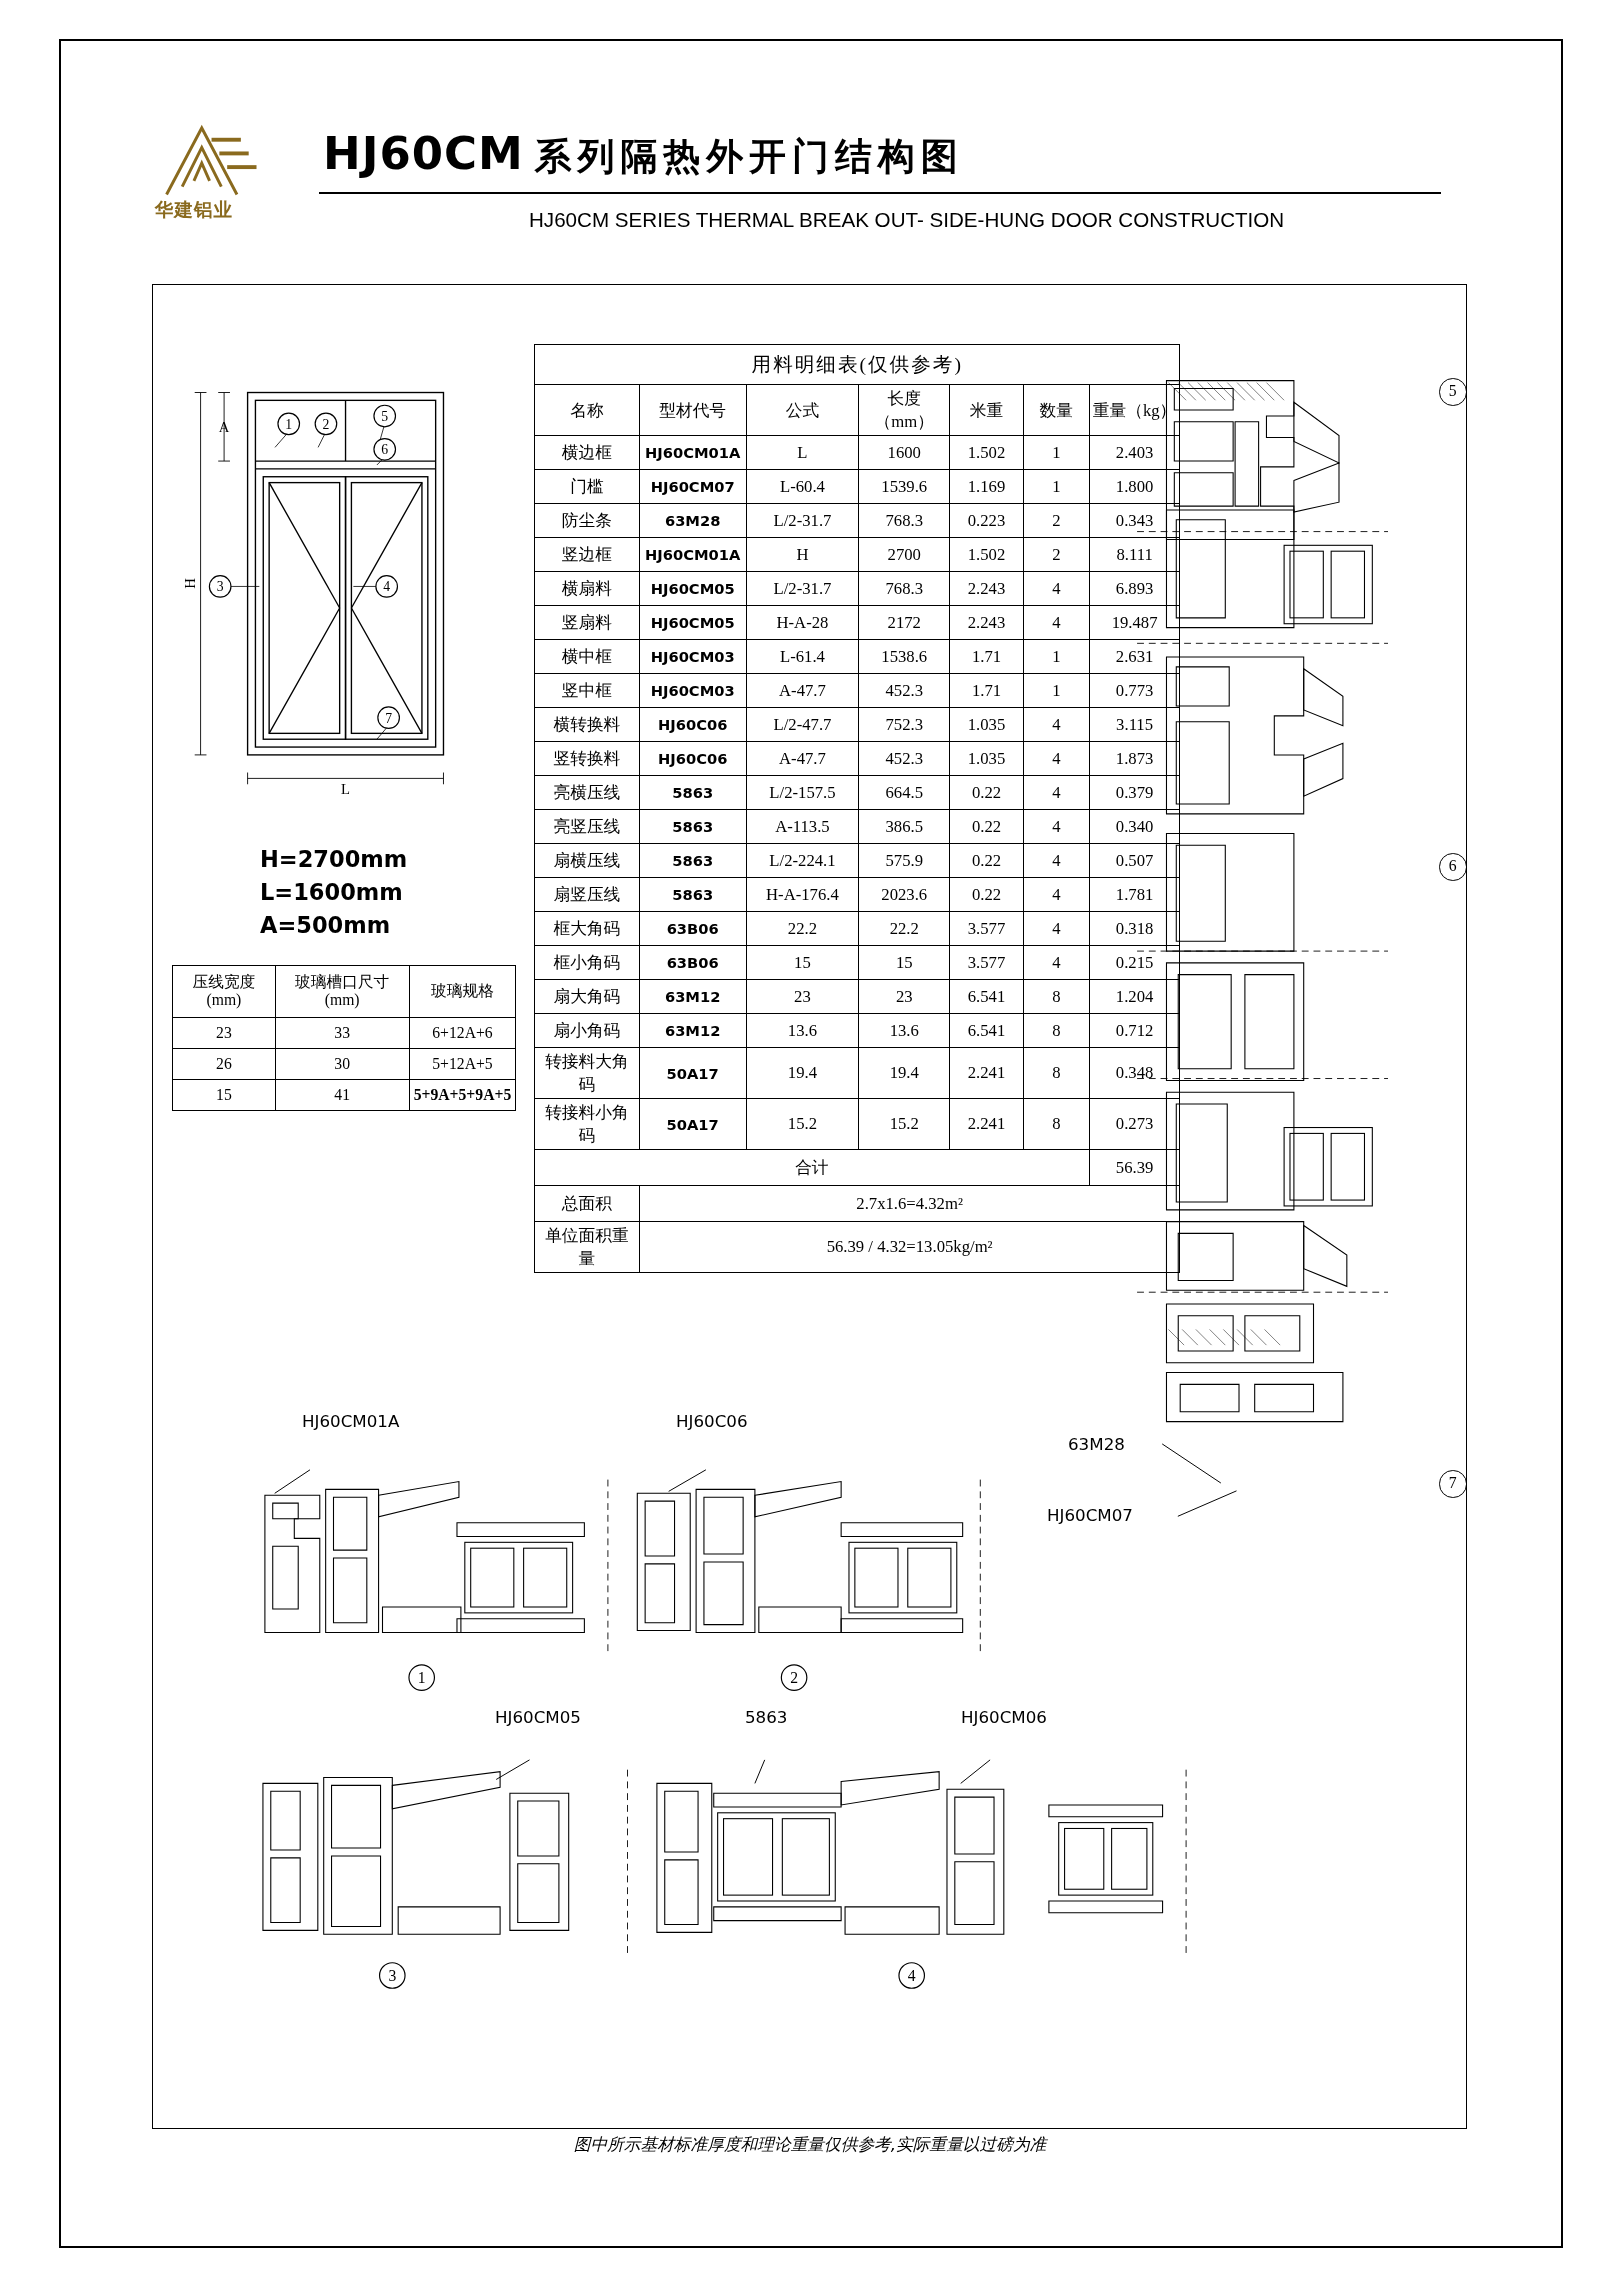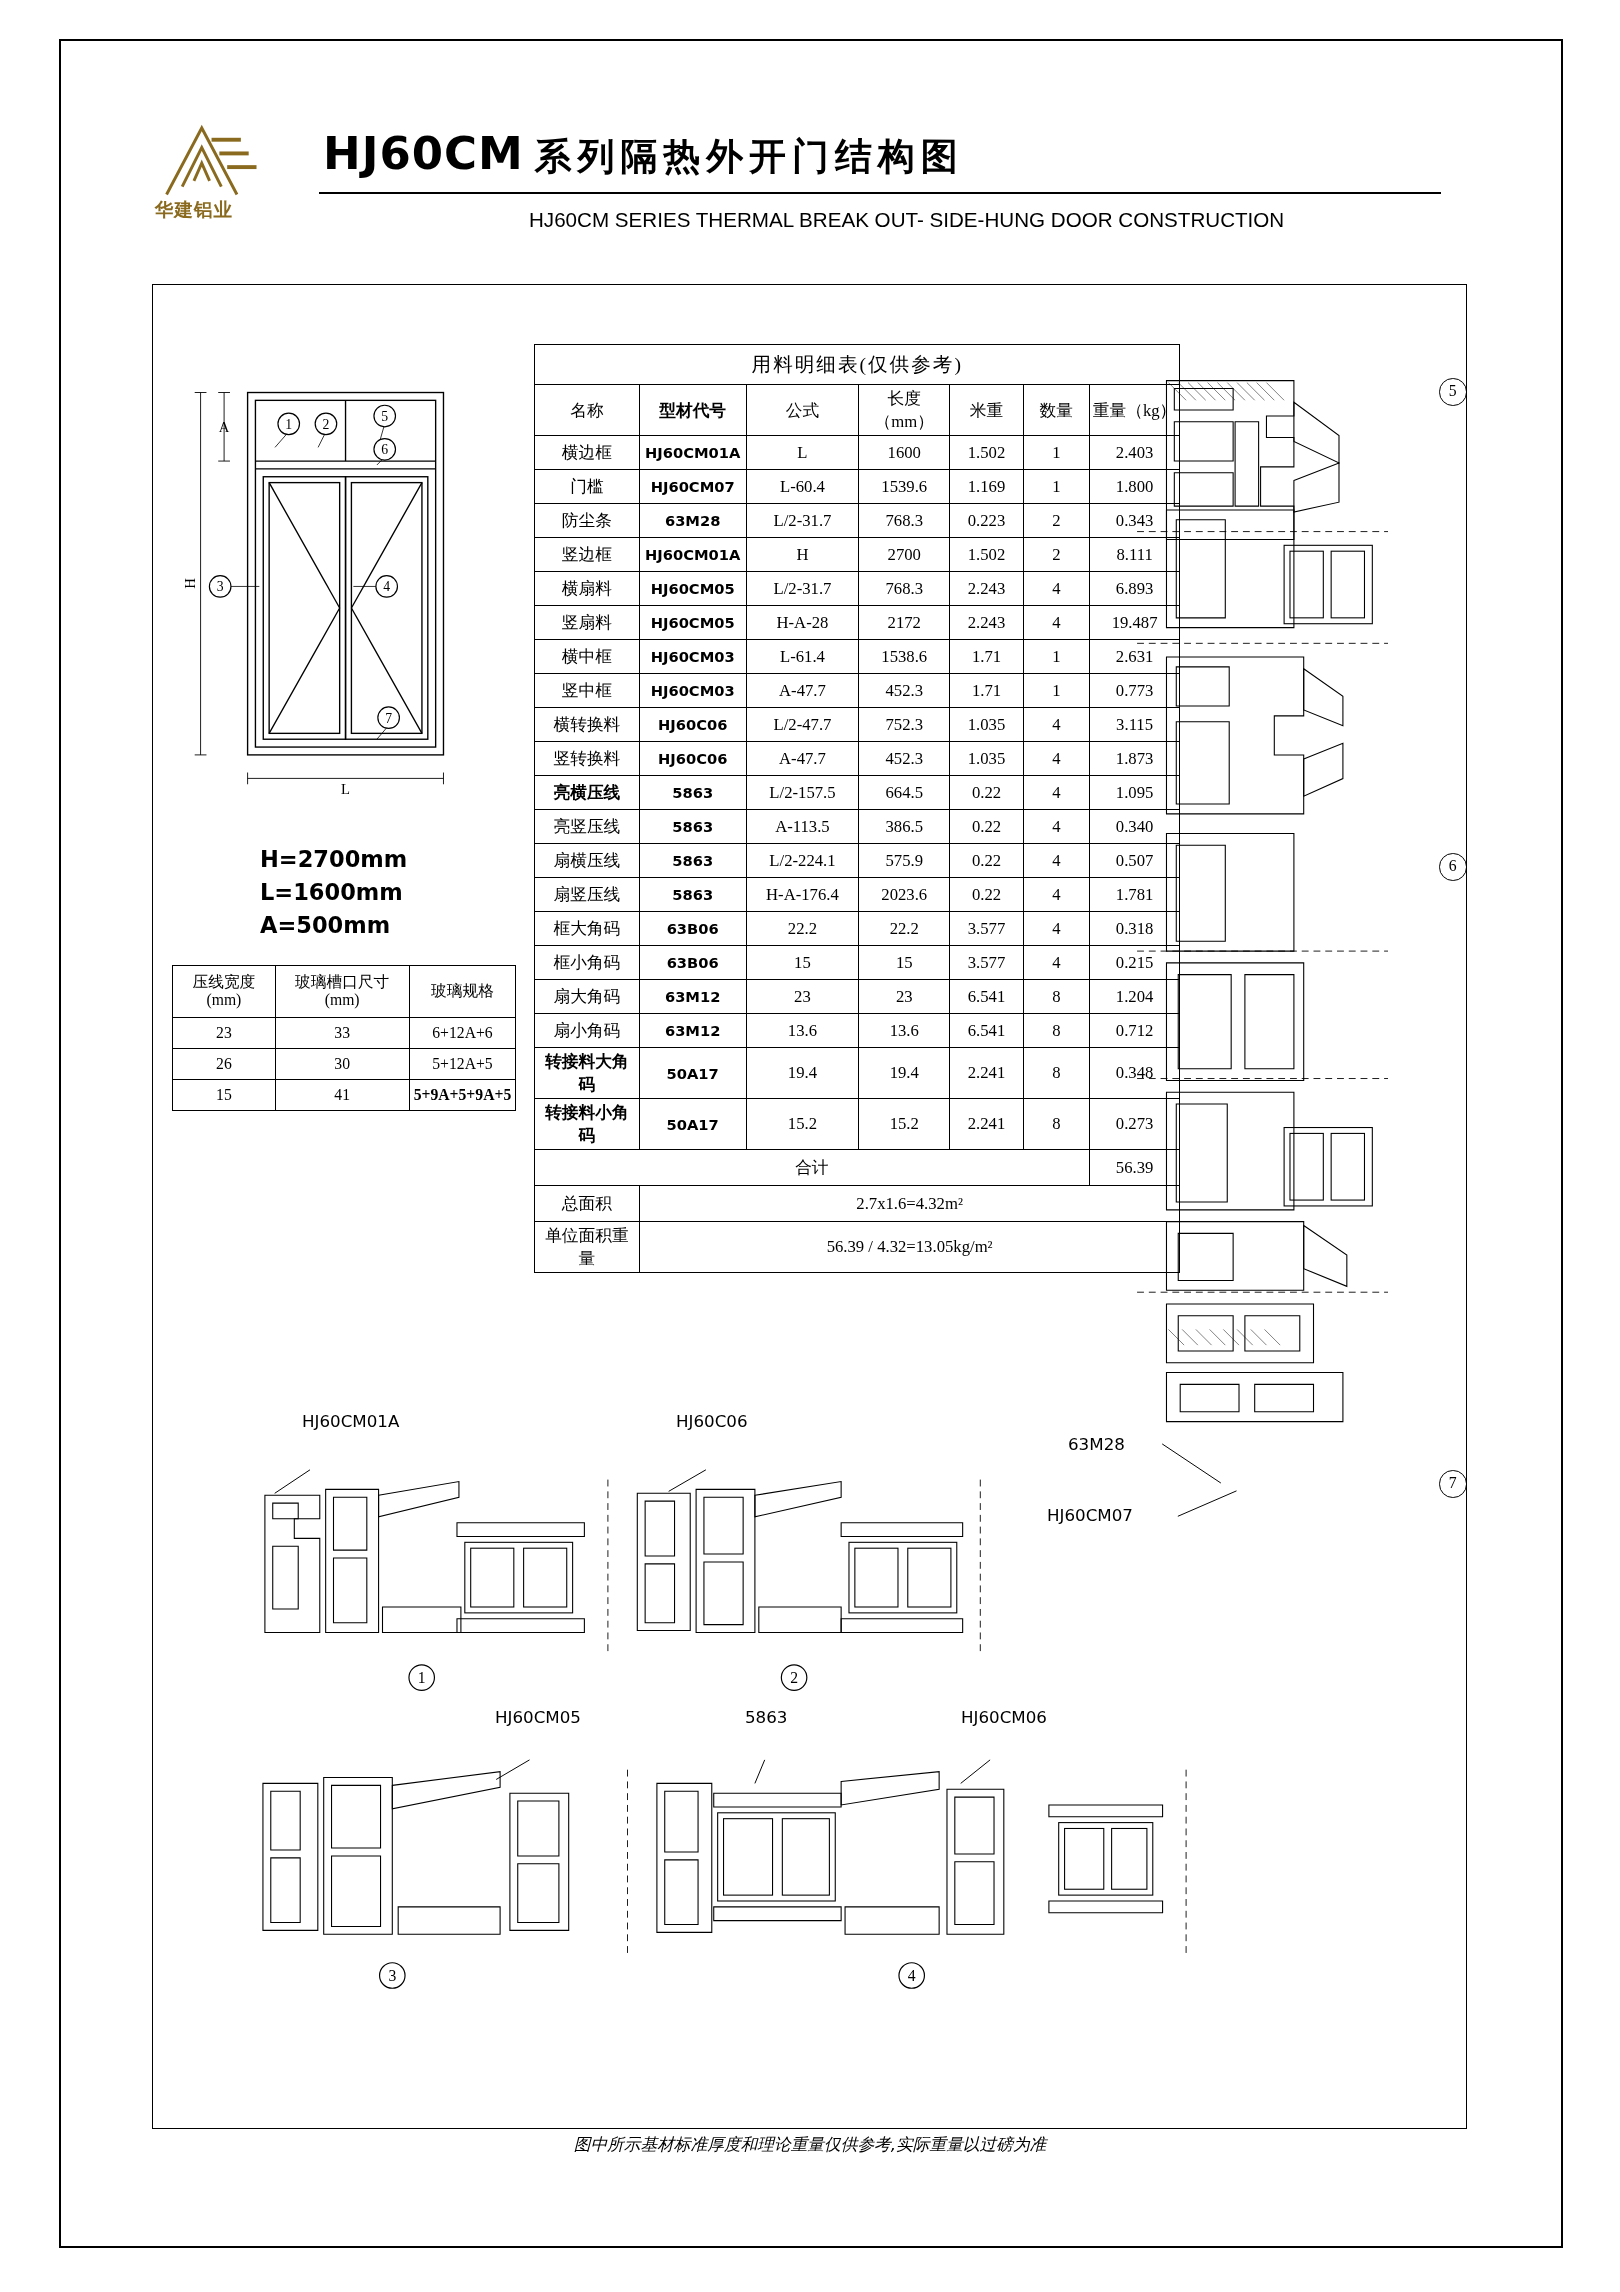--- a/index.html
+++ b/index.html
@@ -41,21 +41,21 @@
   .bom .title-row td{font-size:19.6px;height:35px;letter-spacing:2px;}
   .bom .hdr td{font-size:16.7px;}
   .bom .c-name{width:98px;}
   .bom .c-code{width:100px;}
   .bom .c-formula{width:106px;}
   .bom .c-len{width:84px;}
   .bom .c-mw{width:67px;}
   .bom .c-qty{width:59px;}
   .bom .c-wt{width:84px;}
   .bom .code{font-family:"DejaVu Sans",sans-serif;font-weight:bold;font-size:14.7px;}
-  .bom .bold{font-weight:bold;}
+  .bom .bold{font-weight:normal;}
   .bom .num{font-family:"Liberation Serif",serif;font-size:16.7px;}
   .bom .sum-row td{height:31px;}
 
   
   .sec-col{position:absolute;left:1137px;top:363px;width:255px;height:1137px;}
   .sec-col svg{display:block;}
   .marker{position:absolute;font-family:"Liberation Serif",serif;font-size:17.6px;}
   .circnum{display:inline-block;width:25.5px;height:25.5px;border:1.3px solid #000;border-radius:50%;text-align:center;line-height:24.5px;font-size:15.7px;}
 
   .labelbox{position:absolute;font-family:"DejaVu Sans",sans-serif;font-size:16.7px;white-space:nowrap;}
@@ -302,21 +302,21 @@
           <td class="c-qty num">4</td>
           <td class="c-wt num">1.873</td>
         </tr>
         <tr>
           <td class="c-name bold">亮横压线</td>
           <td class="c-code code">5863</td>
           <td class="c-formula num">L/2-157.5</td>
           <td class="c-len num">664.5</td>
           <td class="c-mw num">0.22</td>
           <td class="c-qty num">4</td>
-          <td class="c-wt num">1.095</td>
+          <td class="c-wt num">0.379</td>
         </tr>
         <tr>
           <td class="c-name">亮竖压线</td>
           <td class="c-code code">5863</td>
           <td class="c-formula num">A-113.5</td>
           <td class="c-len num">386.5</td>
           <td class="c-mw num">0.22</td>
           <td class="c-qty num">4</td>
           <td class="c-wt num">0.340</td>
         </tr>

